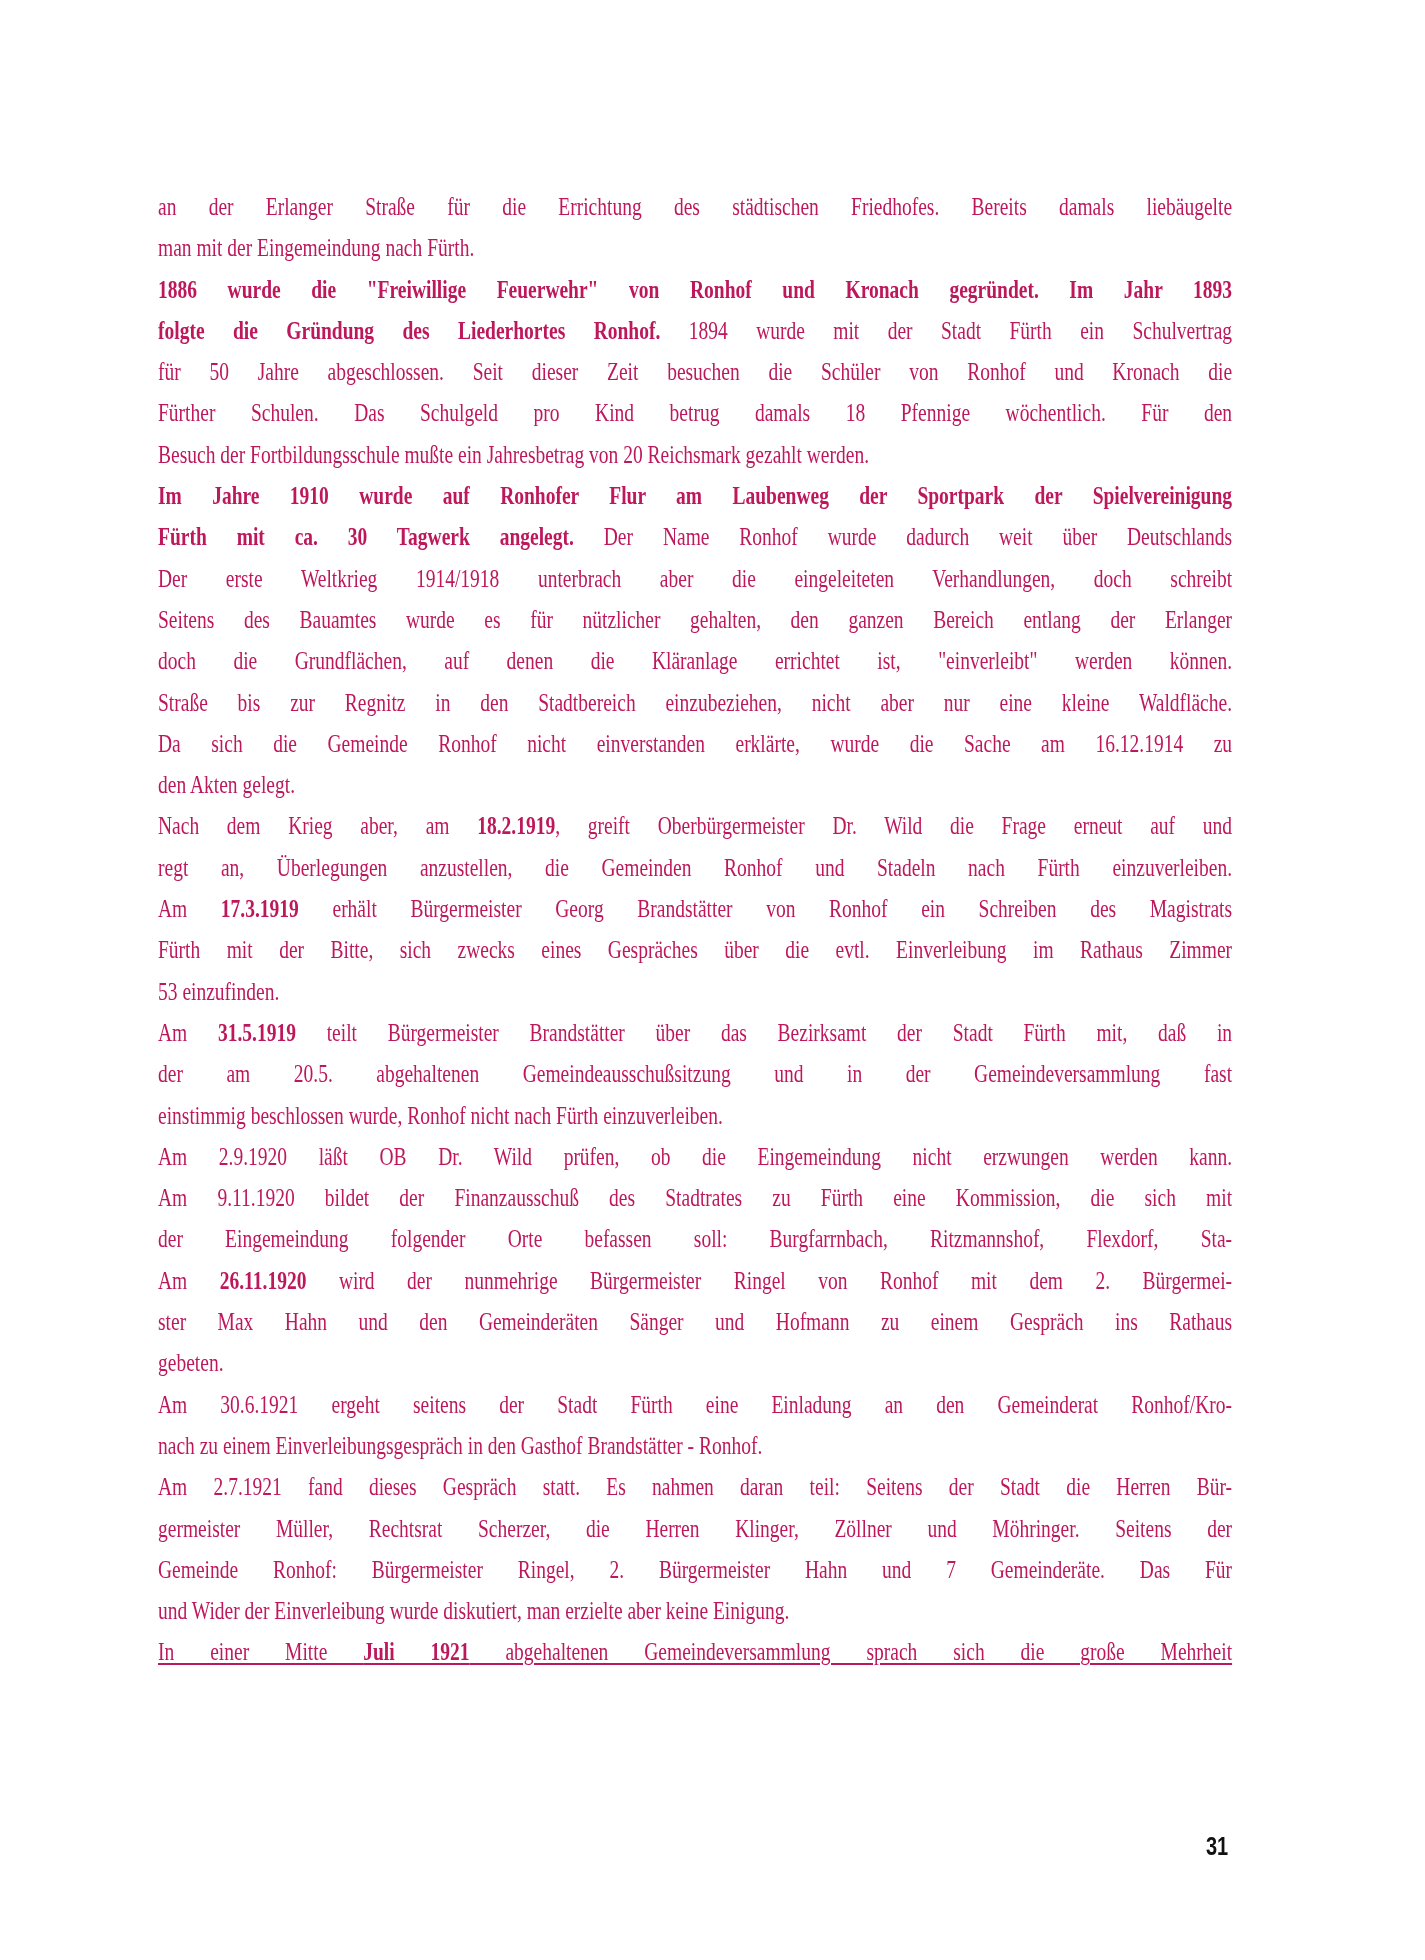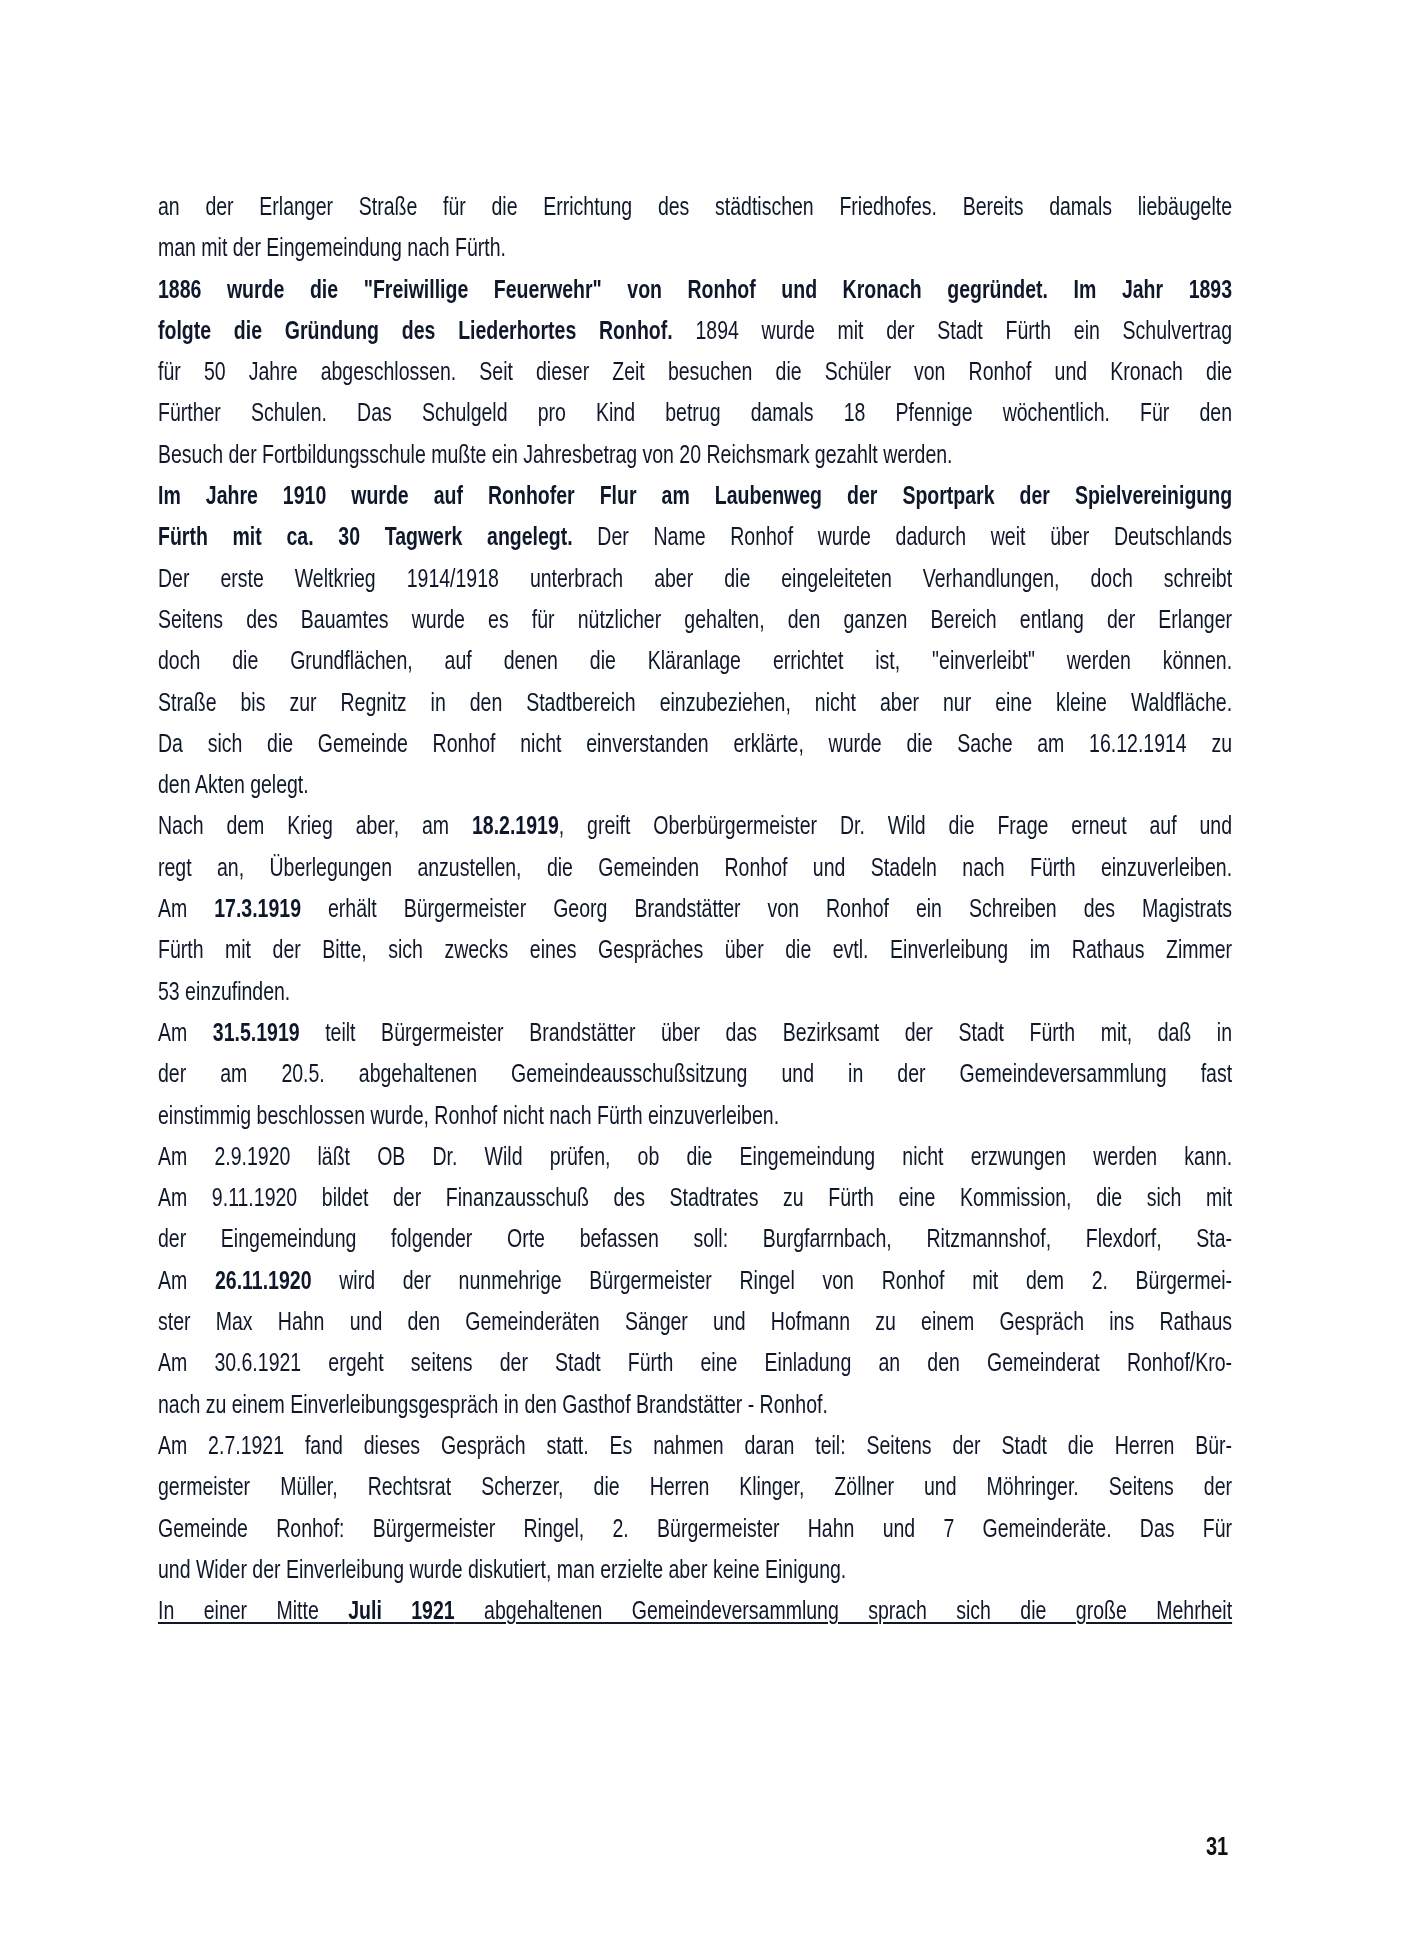--- a/index.html
+++ b/index.html
@@ -2,23 +2,23 @@
 <html><head>
 <meta charset="utf-8">
 <style>
   html, body { margin: 0; padding: 0; background: #ffffff; }
   body { width: 1425px; height: 1960px; position: relative; overflow: hidden; }
   .page { position: absolute; left: 0; top: 0; width: 1425px; height: 1960px; background: #ffffff; }
   .text-block { position: absolute; left: 158px; top: 186px; width: 1074px; }
   .line {
     height: 41.3px;
     line-height: 41.3px;
-    font-family: Liberation Sans, sans-serif;
+    font-family: Liberation Serif, serif;
     font-size: 25px;
-    color: #0f172a;
+    color: #be185d;
     white-space: nowrap;
     overflow: visible;
   }
   .line .inner {
     display: inline-block;
     transform-origin: left center;
     transform: scaleX(0.78);
     white-space: nowrap;
   }
   .line.justify .inner { text-align: justify; text-align-last: justify; width: 1377px; }
@@ -56,20 +56,21 @@
       <div class="line justify"><span class="inner"><span>Fürth mit der Bitte, sich zwecks eines Gespräches über die evtl. Einverleibung im Rathaus Zimmer</span></span></div>
       <div class="line"><span class="inner"><span>53 einzufinden.</span></span></div>
       <div class="line justify"><span class="inner"><span>Am </span><span class="b">31.5.1919</span><span> teilt Bürgermeister Brandstätter über das Bezirksamt der Stadt Fürth mit, daß in</span></span></div>
       <div class="line justify"><span class="inner"><span>der am 20.5. abgehaltenen Gemeindeausschußsitzung und in der Gemeindeversammlung fast</span></span></div>
       <div class="line"><span class="inner"><span>einstimmig beschlossen wurde, Ronhof nicht nach Fürth einzuverleiben.</span></span></div>
       <div class="line justify"><span class="inner"><span>Am 2.9.1920 läßt OB Dr. Wild prüfen, ob die Eingemeindung nicht erzwungen werden kann.</span></span></div>
       <div class="line justify"><span class="inner"><span>Am 9.11.1920 bildet der Finanzausschuß des Stadtrates zu Fürth eine Kommission, die sich mit</span></span></div>
       <div class="line justify"><span class="inner"><span>der Eingemeindung folgender Orte befassen soll: Burgfarrnbach, Ritzmannshof, Flexdorf, Sta-</span></span></div>
       <div class="line justify"><span class="inner"><span>Am </span><span class="b">26.11.1920</span><span> wird der nunmehrige Bürgermeister Ringel von Ronhof mit dem 2. Bürgermei-</span></span></div>
       <div class="line justify"><span class="inner"><span>ster Max Hahn und den Gemeinderäten Sänger und Hofmann zu einem Gespräch ins Rathaus</span></span></div>
+      <div class="line"><span class="inner"><span>gebeten.</span></span></div>
       <div class="line justify"><span class="inner"><span>Am 30.6.1921 ergeht seitens der Stadt Fürth eine Einladung an den Gemeinderat Ronhof/Kro-</span></span></div>
       <div class="line"><span class="inner"><span>nach zu einem Einverleibungsgespräch in den Gasthof Brandstätter - Ronhof.</span></span></div>
       <div class="line justify"><span class="inner"><span>Am 2.7.1921 fand dieses Gespräch statt. Es nahmen daran teil: Seitens der Stadt die Herren Bür-</span></span></div>
       <div class="line justify"><span class="inner"><span>germeister Müller, Rechtsrat Scherzer, die Herren Klinger, Zöllner und Möhringer. Seitens der</span></span></div>
       <div class="line justify"><span class="inner"><span>Gemeinde Ronhof: Bürgermeister Ringel, 2. Bürgermeister Hahn und 7 Gemeinderäte. Das Für</span></span></div>
       <div class="line"><span class="inner"><span>und Wider der Einverleibung wurde diskutiert, man erzielte aber keine Einigung.</span></span></div>
       <div class="line justify"><span class="inner"><span class="u">In einer Mitte </span><span class="b u">Juli 1921</span><span class="u"> abgehaltenen Gemeindeversammlung sprach sich die große Mehrheit</span></span></div>
     </div>
   <div class="page-number">31</div>
 </div>

